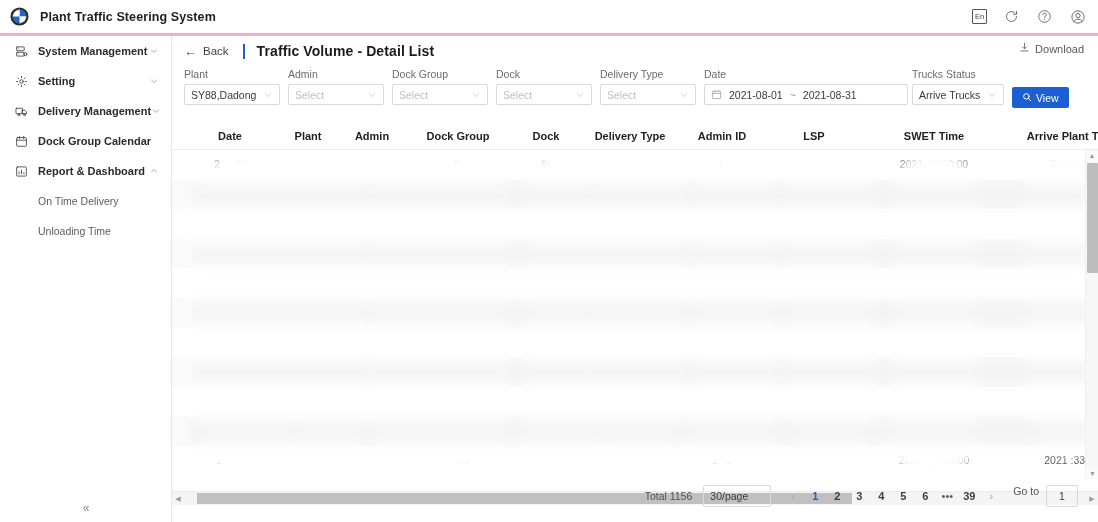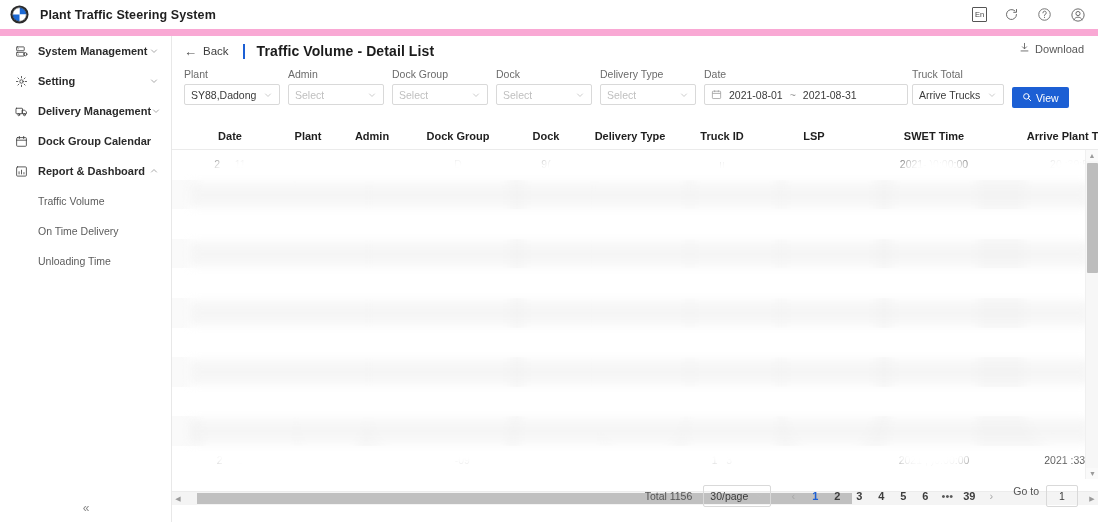--- a/index.html
+++ b/index.html
@@ -9,21 +9,21 @@
     overflow: hidden;
     background: #ffffff;
     font-family: "Liberation Sans", sans-serif;
     -webkit-font-smoothing: antialiased;
   }
   #app { position: relative; width: 1098px; height: 522px; background:#fff; }
 
   
   .topbar {
     position: absolute; left:0; top:0; width:1098px; height:36px;
-    background:#fff; border-bottom:7px solid #f9a8d4;
+    background:#fff; border-bottom:3px solid #f9a8d4;
     display:flex; align-items:center;
   }
   .logo-wrap { margin-left:10px; display:flex; align-items:center; }
   .app-title {
     margin-left:11px; font-size:12.5px; font-weight:bold; color:#1f1f1f;
     letter-spacing:.1px; white-space:nowrap;
   }
   .top-icons { margin-left:auto; margin-right:12px; display:flex; align-items:center; gap:16px; }
   .lang-box {
     width:15px; height:15px; border:1.3px solid #555; border-radius:1px;
@@ -270,23 +270,20 @@
               <path d="M7.5 16.5v-4M12 16.5v-7M16.5 16.5v-2.5"></path>
             </svg>
           </span>
           <span class="n-label">Report &amp; Dashboard</span>
           <span class="caret">
             <svg width="10" height="10" viewBox="0 0 24 24" fill="none" stroke="currentColor" stroke-width="2" stroke-linecap="round">
               <path d="M6 14.5 12 8.5 18 14.5"></path>
             </svg>
           </span>
         </div>
-        <div class="nav-sub is-active">
-          <span>Traffic Volume</span>
-        </div>
         <div class="nav-sub">
           <span>On Time Delivery</span>
         </div>
         <div class="nav-sub">
           <span>Unloading Time</span>
         </div>
       </div>
     <div class="sidebar-collapse">«</div>
   </div>
 
@@ -375,21 +372,21 @@
                 <rect x="3" y="4.8" width="18" height="16" rx="1.6"></rect>
                 <path d="M3 9.6h18M8 2.8v4M16 2.8v4"></path>
               </svg>
             </span>
             <span>2021-08-01</span>
             <span class="sep">~</span>
             <span>2021-08-31</span>
           </div>
         </div>
         <div class="f-group" style="left:740px;width:92px">
-          <div class="f-label">Truck Total</div>
+          <div class="f-label">Trucks Status</div>
           <div class="f-ctrl">
             <span class="val">Arrive Trucks</span>
             <span class="dd">
               <svg width="10" height="10" viewBox="0 0 24 24" fill="none" stroke="currentColor" stroke-width="2" stroke-linecap="round">
                 <path d="M6 9.5 12 15.5 18 9.5"></path>
               </svg>
             </span>
           </div>
         </div>
         <div class="view-btn" style="left:840px;top:21px">
@@ -402,21 +399,21 @@
       </div>
 
     <div class="table-zone">
       <div class="thead" id="thead">
           <div class="th" style="left:12px;width:92px">Date</div>
           <div class="th" style="left:104px;width:64px">Plant</div>
           <div class="th" style="left:168px;width:64px">Admin</div>
           <div class="th" style="left:232px;width:108px">Dock Group</div>
           <div class="th" style="left:340px;width:68px">Dock</div>
           <div class="th" style="left:408px;width:100px">Delivery Type</div>
-          <div class="th" style="left:508px;width:84px">Truck ID</div>
+          <div class="th" style="left:508px;width:84px">Admin ID</div>
           <div class="th" style="left:592px;width:100px">LSP</div>
           <div class="th" style="left:692px;width:140px">SWET Time</div>
           <div class="th" style="left:832px;width:136px">Arrive Plant Time</div>
         </div>
       <div class="tbody" id="tbody">
           <div class="trow even" style="top:0px">
             <div class="cell" style="left:12px;width:92px">2&nbsp;&nbsp;&nbsp;&nbsp;&nbsp;11</div>
             <div class="cell" style="left:104px;width:64px"></div>
             <div class="cell" style="left:168px;width:64px"></div>
             <div class="cell" style="left:232px;width:108px">D</div>

